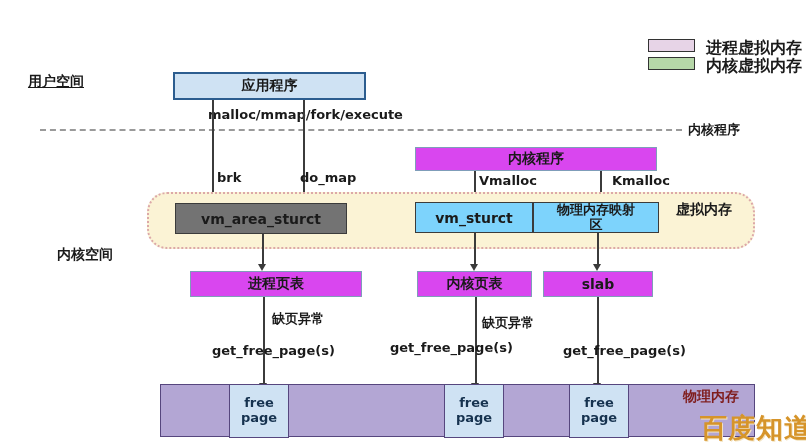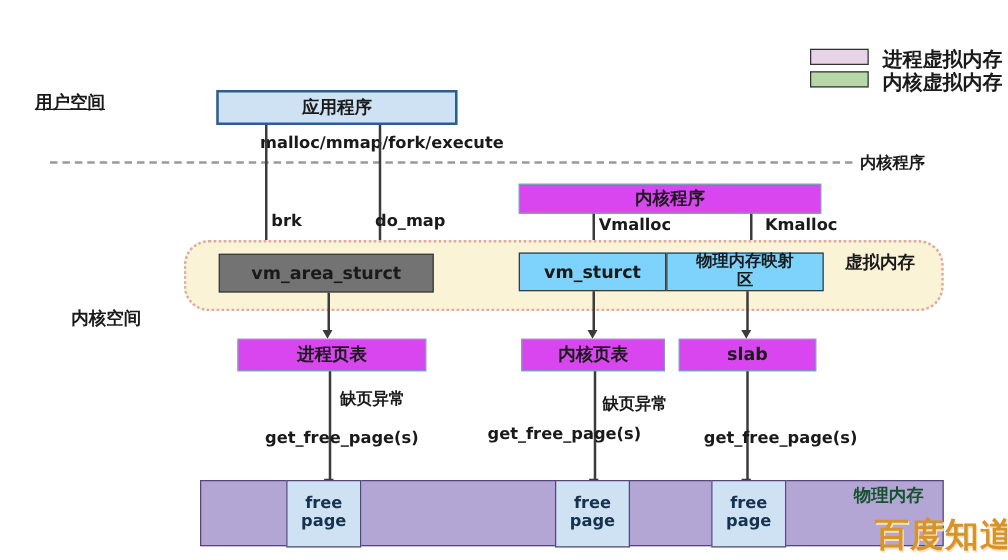--- a/index.html
+++ b/index.html
@@ -81,50 +81,50 @@
   <div class="vline" style="left:600px;top:171px;height:25px;"></div>
   <div class="ahead" style="left:596px;top:196px;"></div>
   <div class="edge-lbl" style="left:479px;top:173px;">Vmalloc</div>
   <div class="edge-lbl" style="left:612px;top:173px;">Kmalloc</div>
 
   <div id="vm-region"></div>
   <div class="lbl" style="left:676px;top:201px;font-size:14px;">虚拟内存</div>
 
   <div class="box pink" style="left:175px;top:203px;width:172px;height:31px;">vm_area_sturct</div>
   <div class="box green" style="left:415px;top:202px;width:118px;height:31px;">vm_sturct</div>
-  <div class="box green wrapbox" style="left:533px;top:202px;width:126px;height:31px;">
+  <div class="box green wrapbox" style="left:533px;top:202px;width:126px;height:31px;font-family:Liberation Serif, serif;">
     <span>物理内存映射区</span>
   </div>
 
   <div class="vline" style="left:262px;top:234px;height:31px;"></div>
   <div class="ahead" style="left:258px;top:264px;"></div>
   <div class="vline" style="left:474px;top:233px;height:32px;"></div>
   <div class="ahead" style="left:470px;top:264px;"></div>
   <div class="vline" style="left:597px;top:233px;height:32px;"></div>
   <div class="ahead" style="left:593px;top:264px;"></div>
 
-  <div class="box blue-light" style="left:190px;top:271px;width:151px;height:26px;">进程页表</div>
+  <div class="box blue-light" style="left:190px;top:271px;width:172px;height:26px;">进程页表</div>
   <div class="box blue-light" style="left:417px;top:271px;width:115px;height:26px;">内核页表</div>
   <div class="box blue-light" style="left:543px;top:271px;width:110px;height:26px;">slab</div>
 
   <div class="vline" style="left:263px;top:297px;height:87px;"></div>
   <div class="ahead" style="left:259px;top:383px;"></div>
   <div class="vline" style="left:475px;top:297px;height:87px;"></div>
   <div class="ahead" style="left:471px;top:383px;"></div>
   <div class="vline" style="left:597px;top:297px;height:87px;"></div>
   <div class="ahead" style="left:593px;top:383px;"></div>
 
   <div class="edge-lbl" style="left:272px;top:310px;">缺页异常</div>
   <div class="edge-lbl" style="left:482px;top:314px;">缺页异常</div>
   <div class="edge-lbl" style="left:212px;top:343px;">get_free_page(s)</div>
   <div class="edge-lbl" style="left:390px;top:340px;">get_free_page(s)</div>
   <div class="edge-lbl" style="left:563px;top:343px;">get_free_page(s)</div>
 
   <div id="phys-bar">
     <div class="freepage" style="left:68px;">free page</div>
     <div class="freepage" style="left:283px;">free page</div>
     <div class="freepage" style="left:408px;">free page</div>
-    <div class="lbl" style="right:15px;top:3px;font-size:14px;color:#14532d;">物理内存</div>
+    <div class="lbl" style="right:15px;top:3px;font-size:14px;color:#7f1d1d;">物理内存</div>
   </div>
 
   <div id="watermark">百度知道</div>
 
 </div>
 
 </body></html>

